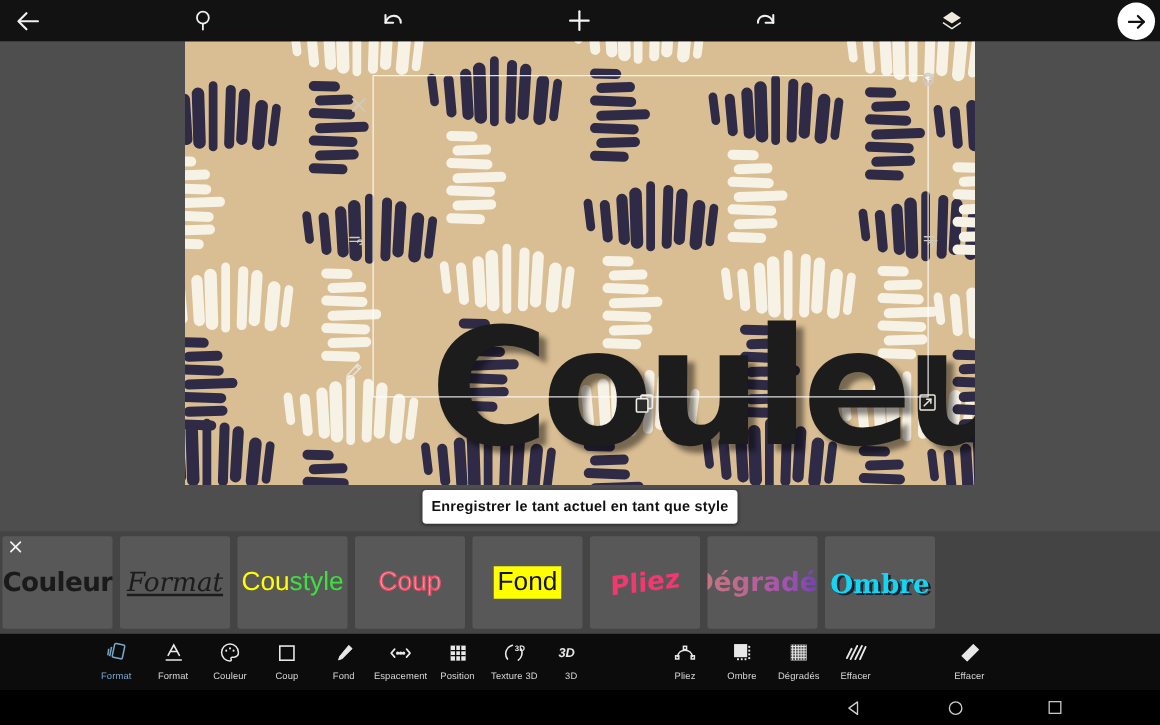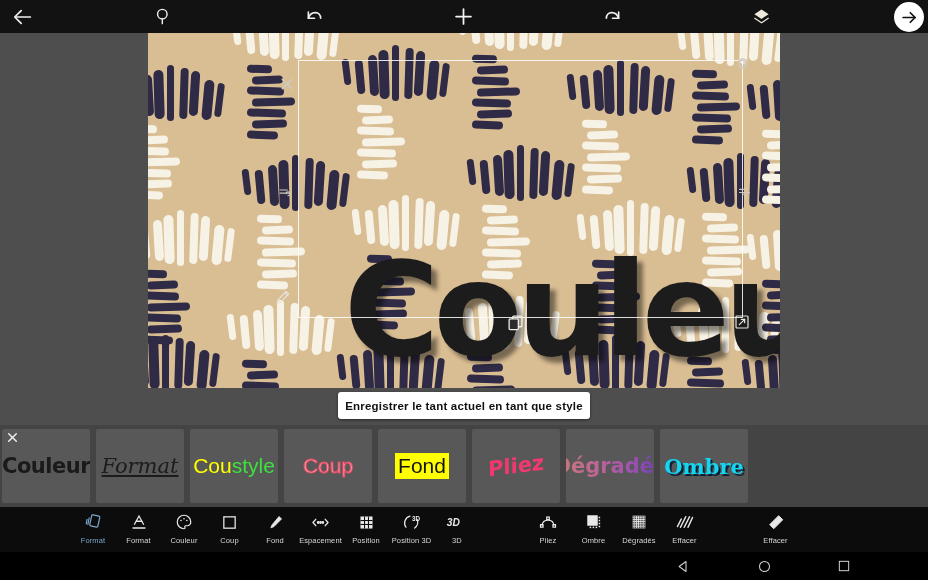--- a/index.html
+++ b/index.html
@@ -598,21 +598,21 @@
         <div class="tlabel">Espacement</div>
       </div>
       <div class="tool" style="left: 382.5px;">
         <div class="ticon">
           <svg width="19" height="19" viewBox="0 0 24 24" fill="none" stroke="currentColor" stroke-width="1.6" stroke-linecap="round">
             <path d="M5 18 A9 9 0 0 1 10 4"></path>
             <path d="M19 8 A9 9 0 0 1 16 19"></path>
             <text x="12.5" y="10" font-size="8" fill="currentColor" stroke="none" font-family="Liberation Sans" font-weight="bold">3D</text>
           </svg>
         </div>
-        <div class="tlabel">Position 3D</div>
+        <div class="tlabel">Texture 3D</div>
       </div>
       <div class="tool" style="left: 428px;">
         <div class="ticon">
           <svg width="22" height="16" viewBox="0 0 30 18">
             <text x="1" y="14" font-size="14" font-style="italic" font-weight="bold" fill="currentColor" font-family="Liberation Sans">3D</text>
           </svg>
         </div>
         <div class="tlabel">3D</div>
       </div>
       <div class="tool" style="left: 519px;">

